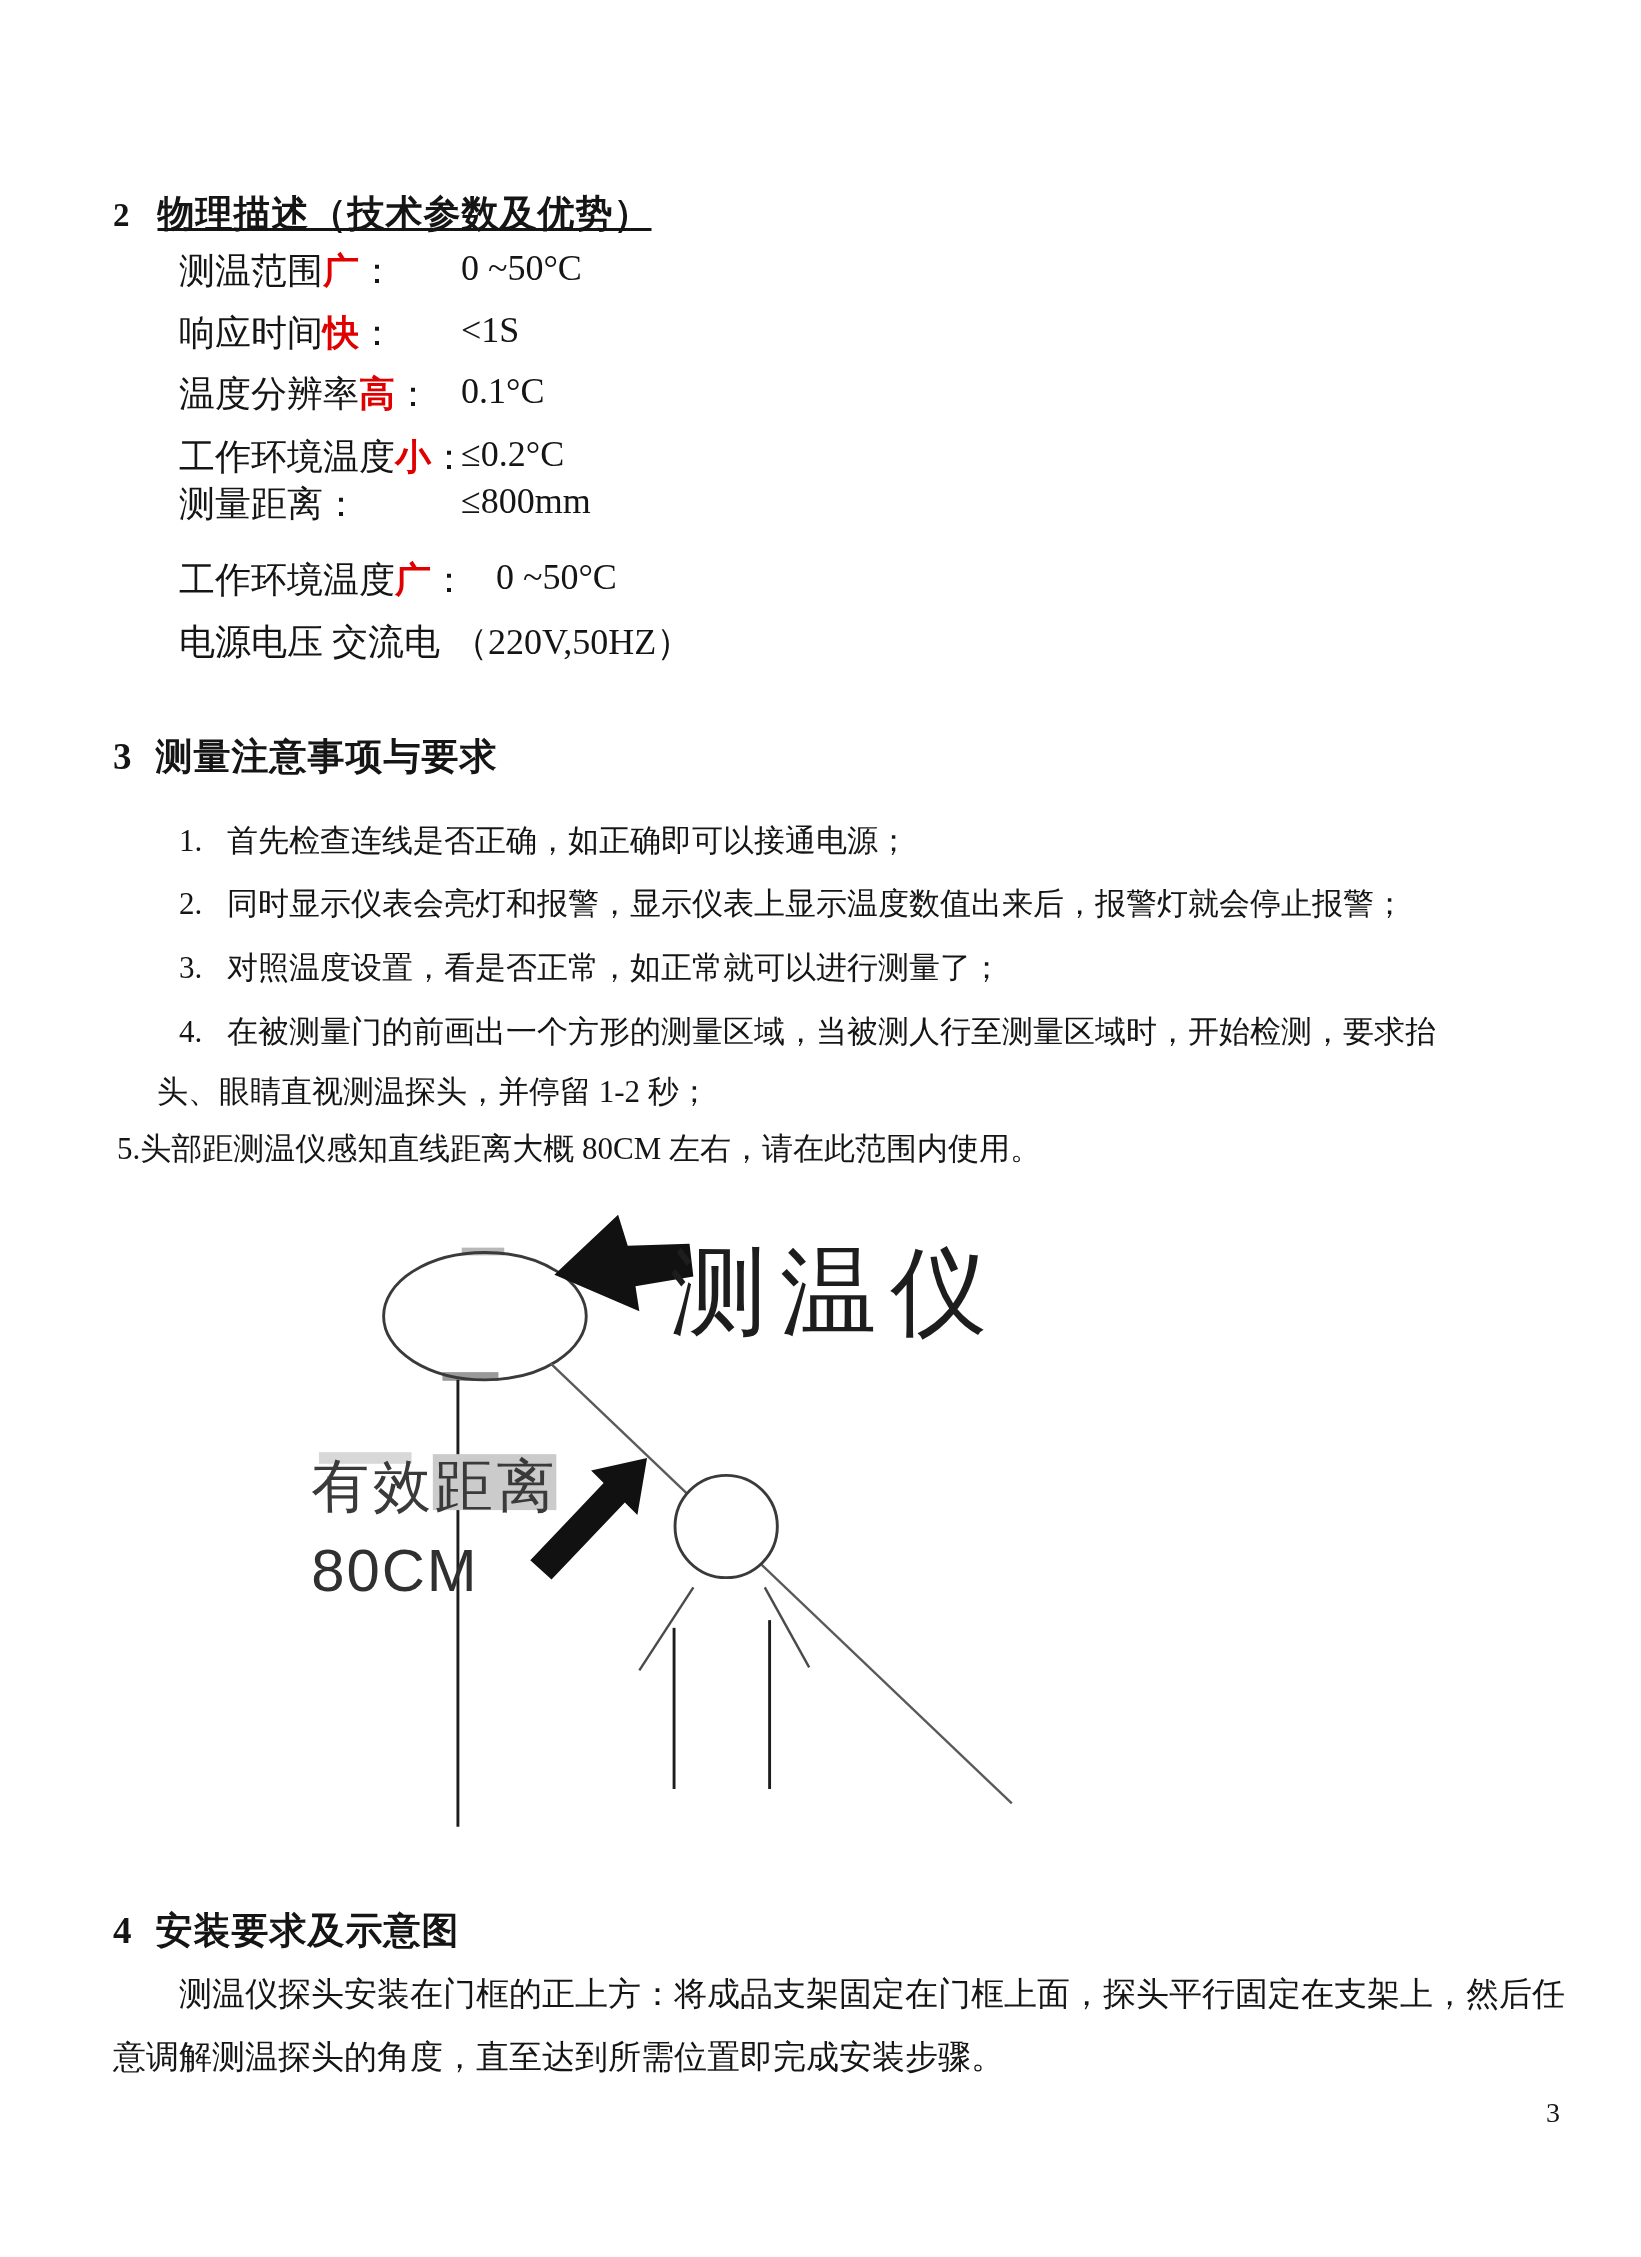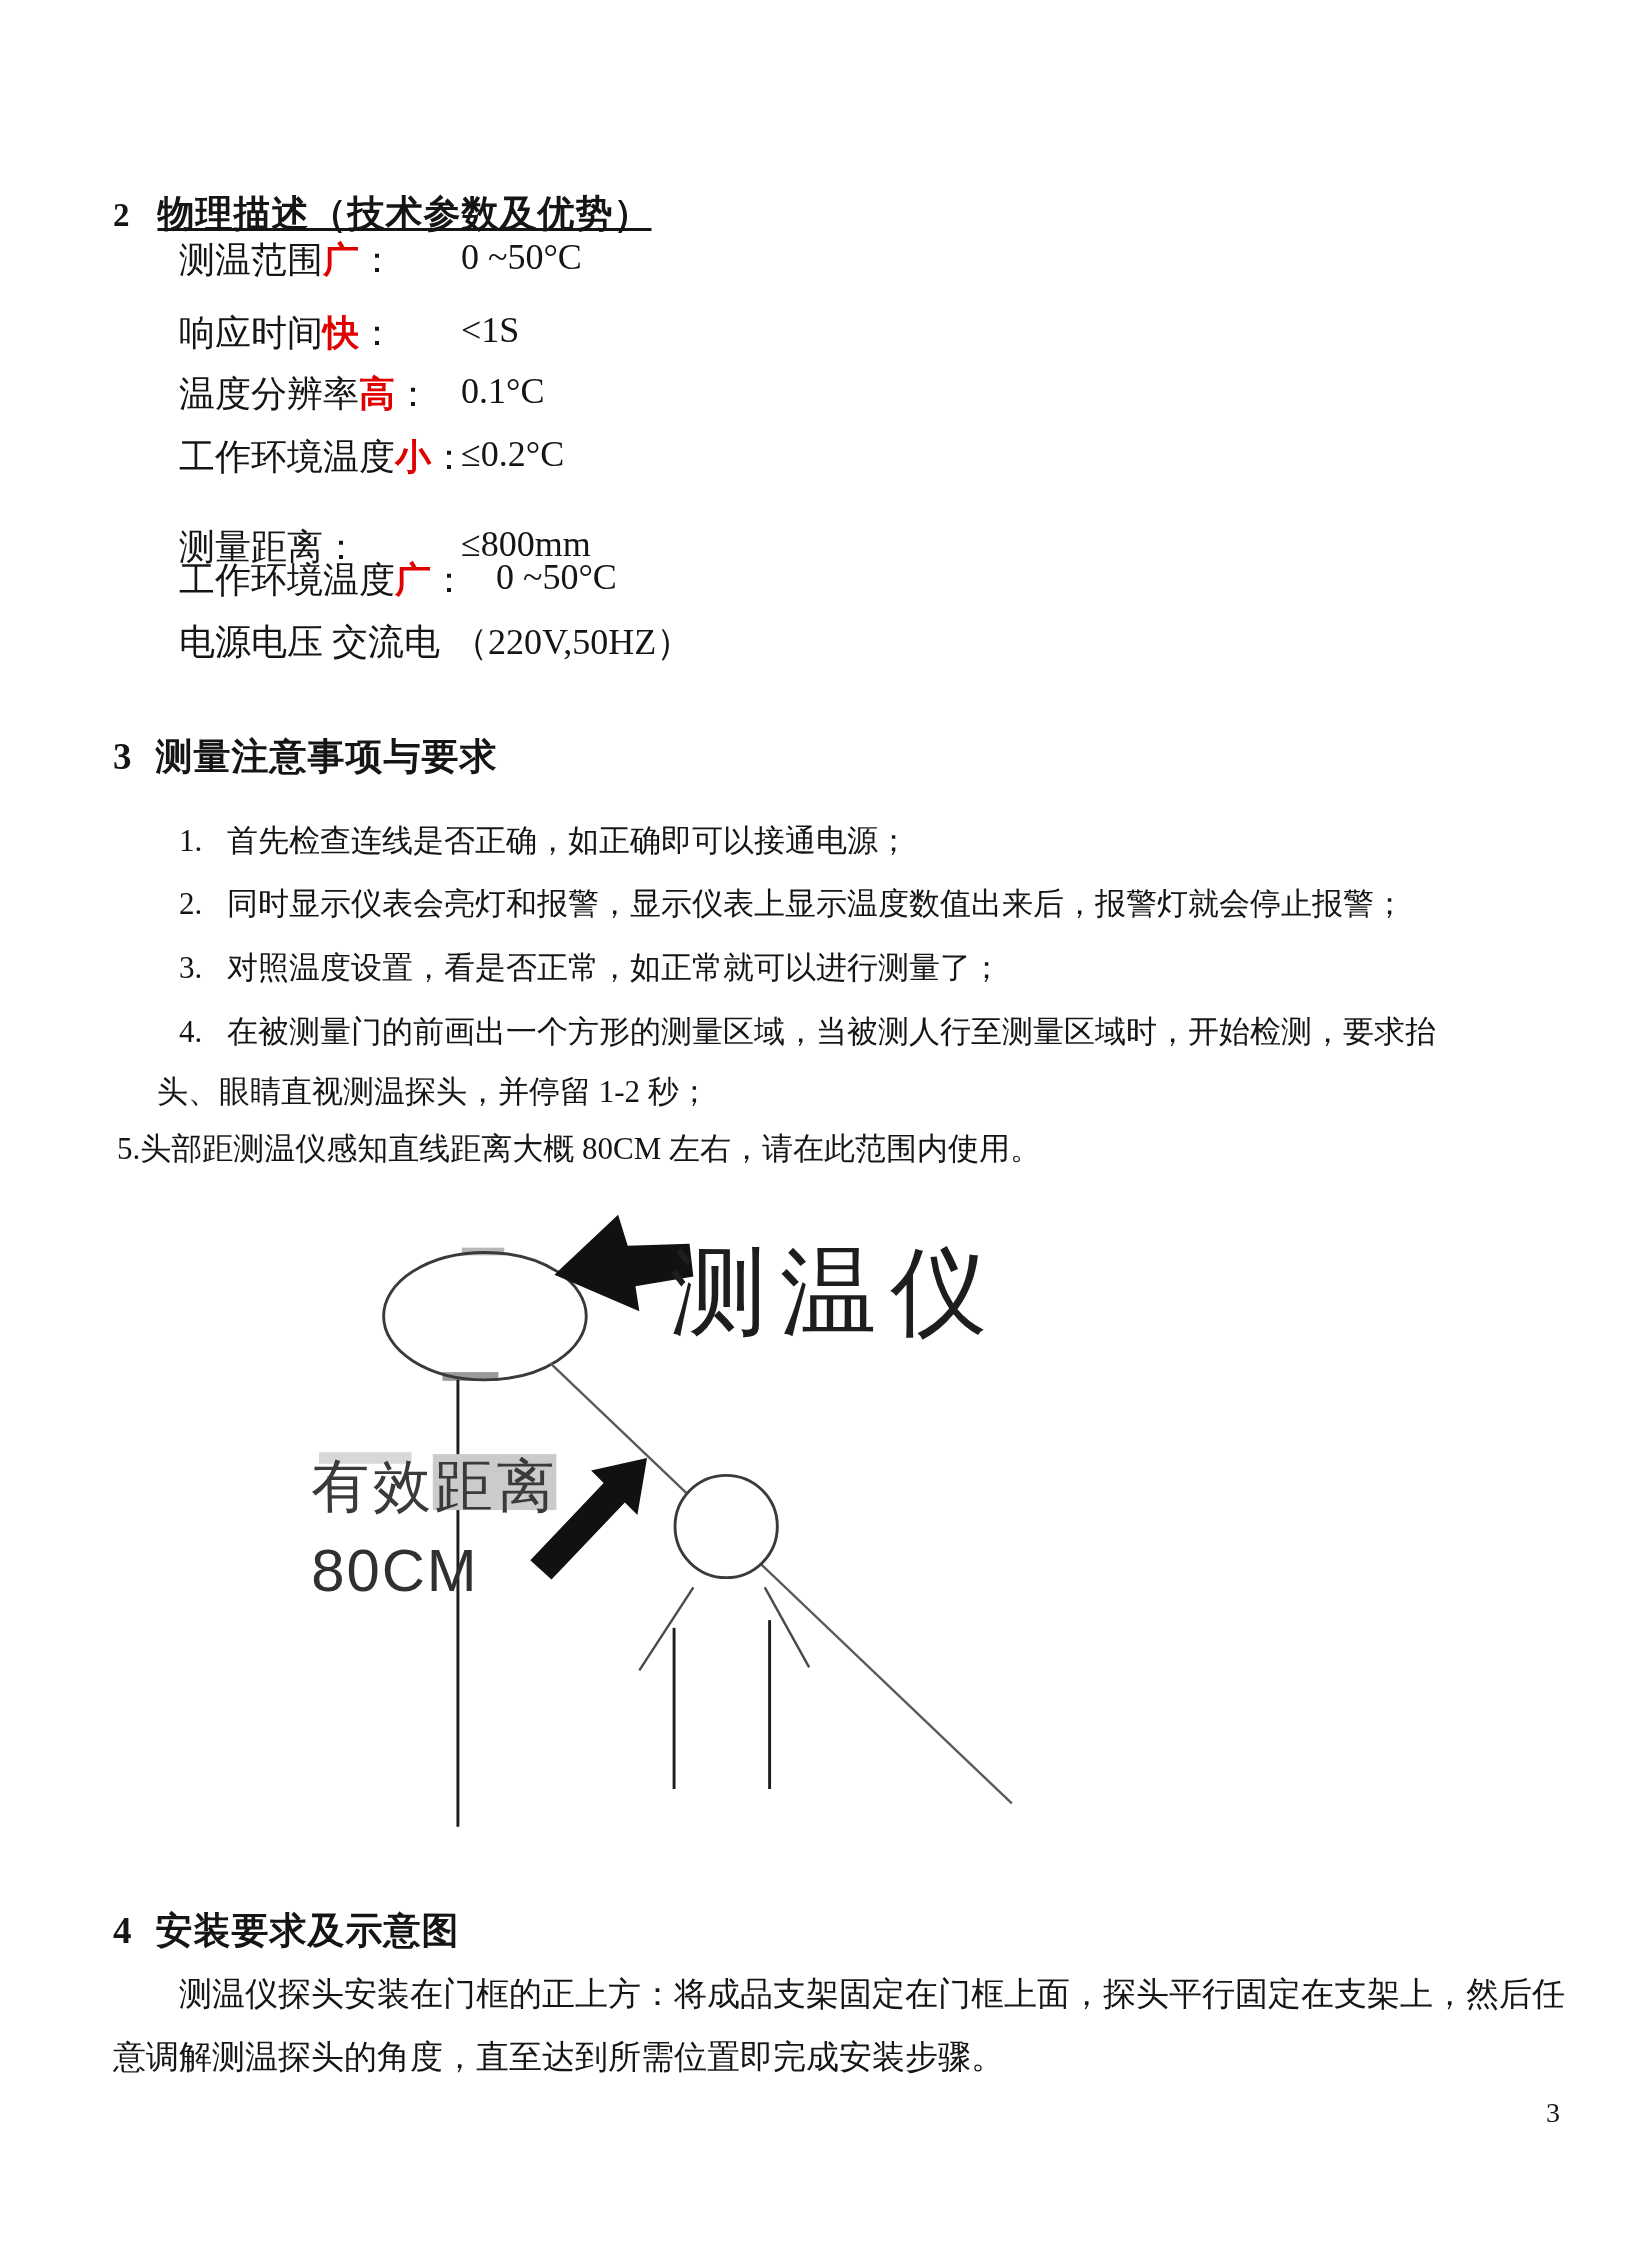--- a/index.html
+++ b/index.html
@@ -30,37 +30,37 @@
 </style>
 </head>
 <body>
 
 <div class="page">
 
   <div class="abs heading heading2" style="left:113px; top:189px;text-decoration:underline;">
     <span class="hnum">2</span><span>物理描述（技术参数及优势）</span>
   </div>
 
-  <div class="abs spec-row row-0" style="top:236px;text-decoration:underline;">
+  <div class="abs spec-row row-0" style="top:247px;text-decoration:underline;">
     <span class="spec-label"><span>测温范围</span><span class="spec-em">广</span><span>：</span></span>
     <span class="spec-value">0 ~50°C</span>
   </div>
   <div class="abs spec-row row-1" style="top:309px;">
     <span class="spec-label"><span>响应时间</span><span class="spec-em">快</span><span>：</span></span>
     <span class="spec-value">&lt;1S</span>
   </div>
   <div class="abs spec-row row-2" style="top:370px;">
     <span class="spec-label"><span>温度分辨率</span><span class="spec-em">高</span><span>：</span></span>
     <span class="spec-value">0.1°C</span>
   </div>
   <div class="abs spec-row row-3" style="top:433px;">
     <span class="spec-label"><span>工作环境温度</span><span class="spec-em">小</span><span>：</span></span>
     <span class="spec-value">≤0.2°C</span>
   </div>
-  <div class="abs spec-row row-4" style="top:523px;">
+  <div class="abs spec-row row-4" style="top:480px;">
     <span class="spec-label"><span>测量距离</span><span class="spec-em"></span><span>：</span></span>
     <span class="spec-value">≤800mm</span>
   </div>
   <div class="abs spec-row row-5" style="top:556px;">
     <span class="spec-label"><span>工作环境温度</span><span class="spec-em">广</span><span>：</span></span>
     <span class="spec-value">0 ~50°C</span>
   </div>
   <div class="abs spec-row row-6" style="top:618px;">
     <span class="spec-label"><span>电源电压 交流电</span><span class="spec-em"></span><span></span></span>
     <span class="spec-value">（220V,50HZ）</span>

